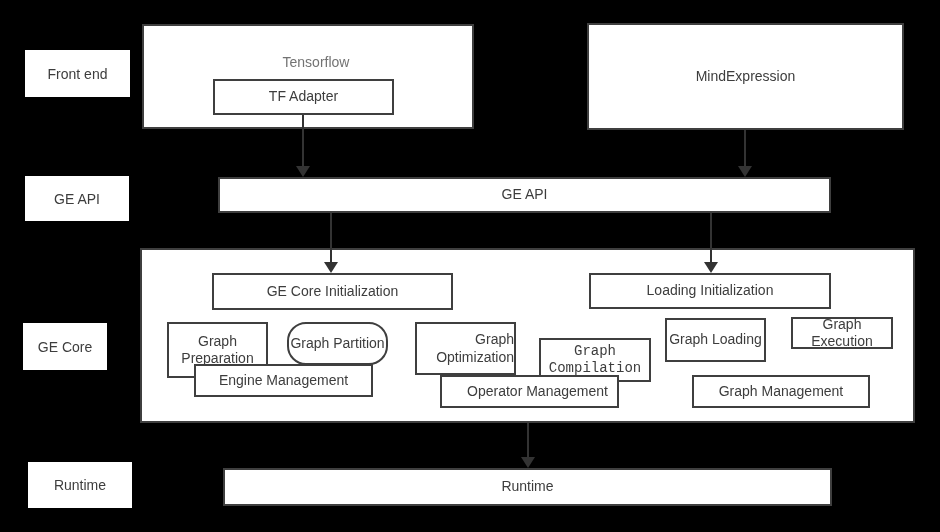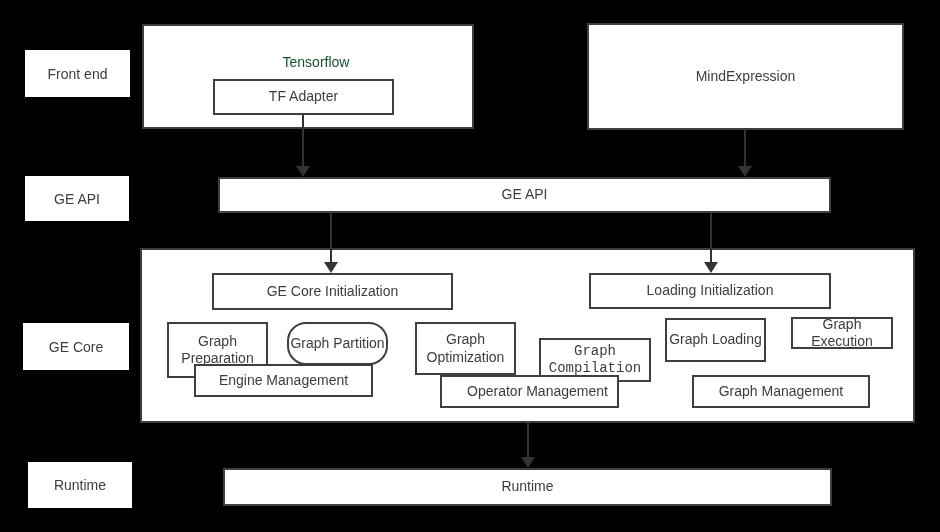--- a/index.html
+++ b/index.html
@@ -36,21 +36,21 @@
     justify-content: center;
     text-align: left;
     color: #3d3d3d;
     font-size: 14px;
   }
   .container-box { display: block; }
   .tf-title {
     position: absolute;
     left: 0; right: 0; top: 28px;
     text-align: center;
-    color: #14532d;
+    color: #737373;
     font-size: 14px;
     margin-left: 16px;
   }
   .arrow { position: absolute; width: 16px; }
   .arrow .shaft {
     position: absolute;
     left: 50%; top: 0; bottom: 9px;
     width: 2px; margin-left: -1px;
     background: #333333;
   }
@@ -65,40 +65,40 @@
   }
   .small { font-size: 14px; }
 </style>
 </head>
 <body>
 
 <div class="stage">
 
   <div class="layer-label" style="left:25px; top:50px; width:105px; height:47px;">Front end</div>
   <div class="layer-label" style="left:25px; top:176px; width:104px; height:45px;">GE API</div>
-  <div class="layer-label" style="left:23px; top:323px; width:106px; height:47px;">GE Core</div>
+  <div class="layer-label" style="left:23px; top:323px; width:84px; height:47px;">GE Core</div>
   <div class="layer-label" style="left:28px; top:462px; width:104px; height:46px;">Runtime</div>
 
   <div class="box container-box" style="left:142px; top:24px; width:332px; height:105px;">
     <div class="tf-title">Tensorflow</div>
     <div class="box" style="left:69px; top:53px; width:181px; height:36px;">TF Adapter</div>
   </div>
 
   <div class="box" style="left:587px; top:23px; width:317px; height:107px;">MindExpression</div>
 
   <div class="box" style="left:218px; top:177px; width:613px; height:36px;">GE API</div>
 
   <div class="box container-box" style="left:140px; top:248px; width:775px; height:175px;">
 
     <div class="box" style="left:70px; top:23px; width:241px; height:37px;">GE Core Initialization</div>
     <div class="box" style="left:447px; top:23px; width:242px; height:36px;">Loading Initialization</div>
 
     <div class="box small" style="left:25px; top:72px; width:101px; height:56px;">Graph Preparation</div>
     <div class="box small" style="left:145px; top:72px; width:101px; height:43px;border-radius:19px;">Graph Partition</div>
-    <div class="box small" style="left:273px; top:72px; width:101px; height:53px;">Graph Optimization</div>
+    <div class="box small" style="left:273px; top:72px; width:101px; height:53px;text-align:right;">Graph Optimization</div>
     <div class="box small" style="left:397px; top:88px; width:112px; height:44px;font-family:Liberation Mono, monospace;">Graph Compilation</div>
     <div class="box small" style="left:523px; top:68px; width:101px; height:44px;">Graph Loading</div>
     <div class="box small" style="left:649px; top:67px; width:102px; height:32px;">Graph Execution</div>
 
     <div class="box" style="left:52px; top:114px; width:179px; height:33px;">Engine Management</div>
     <div class="box" style="left:298px; top:125px; width:179px; height:33px;padding-left:16px;">Operator Management</div>
     <div class="box" style="left:550px; top:125px; width:178px; height:33px;">Graph Management</div>
   </div>
 
   <div class="box" style="left:223px; top:468px; width:609px; height:38px;">Runtime</div>

